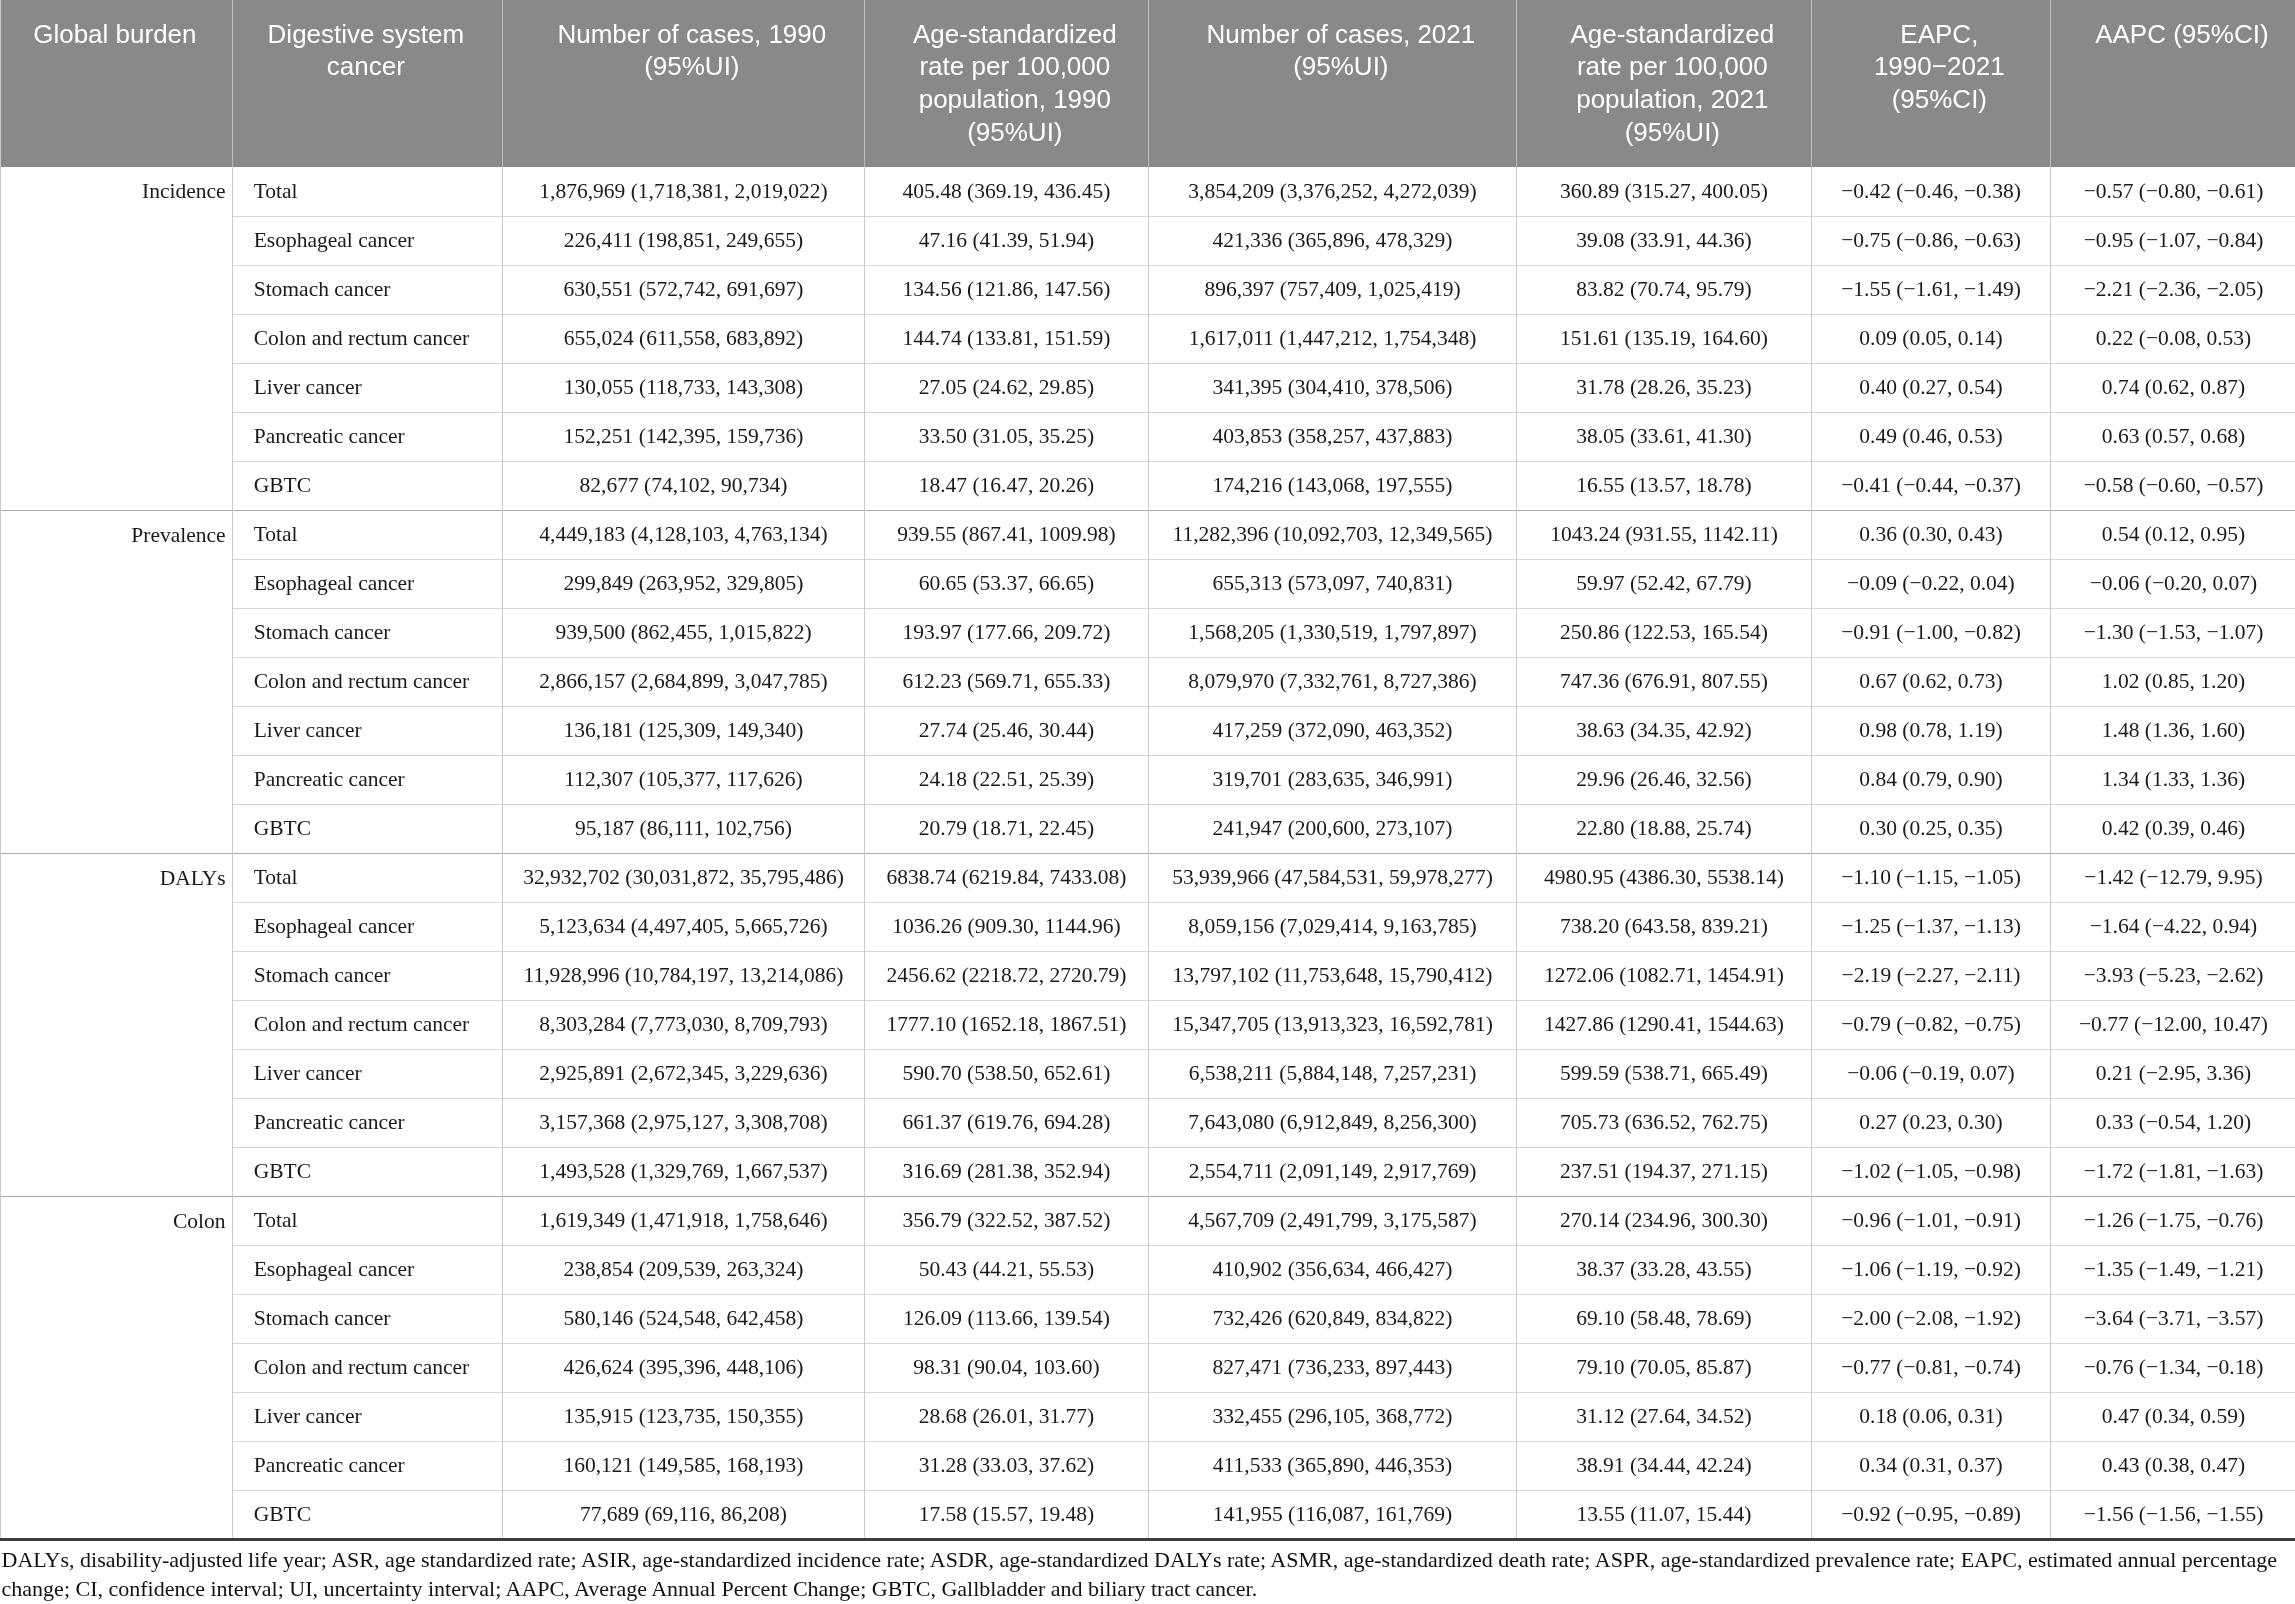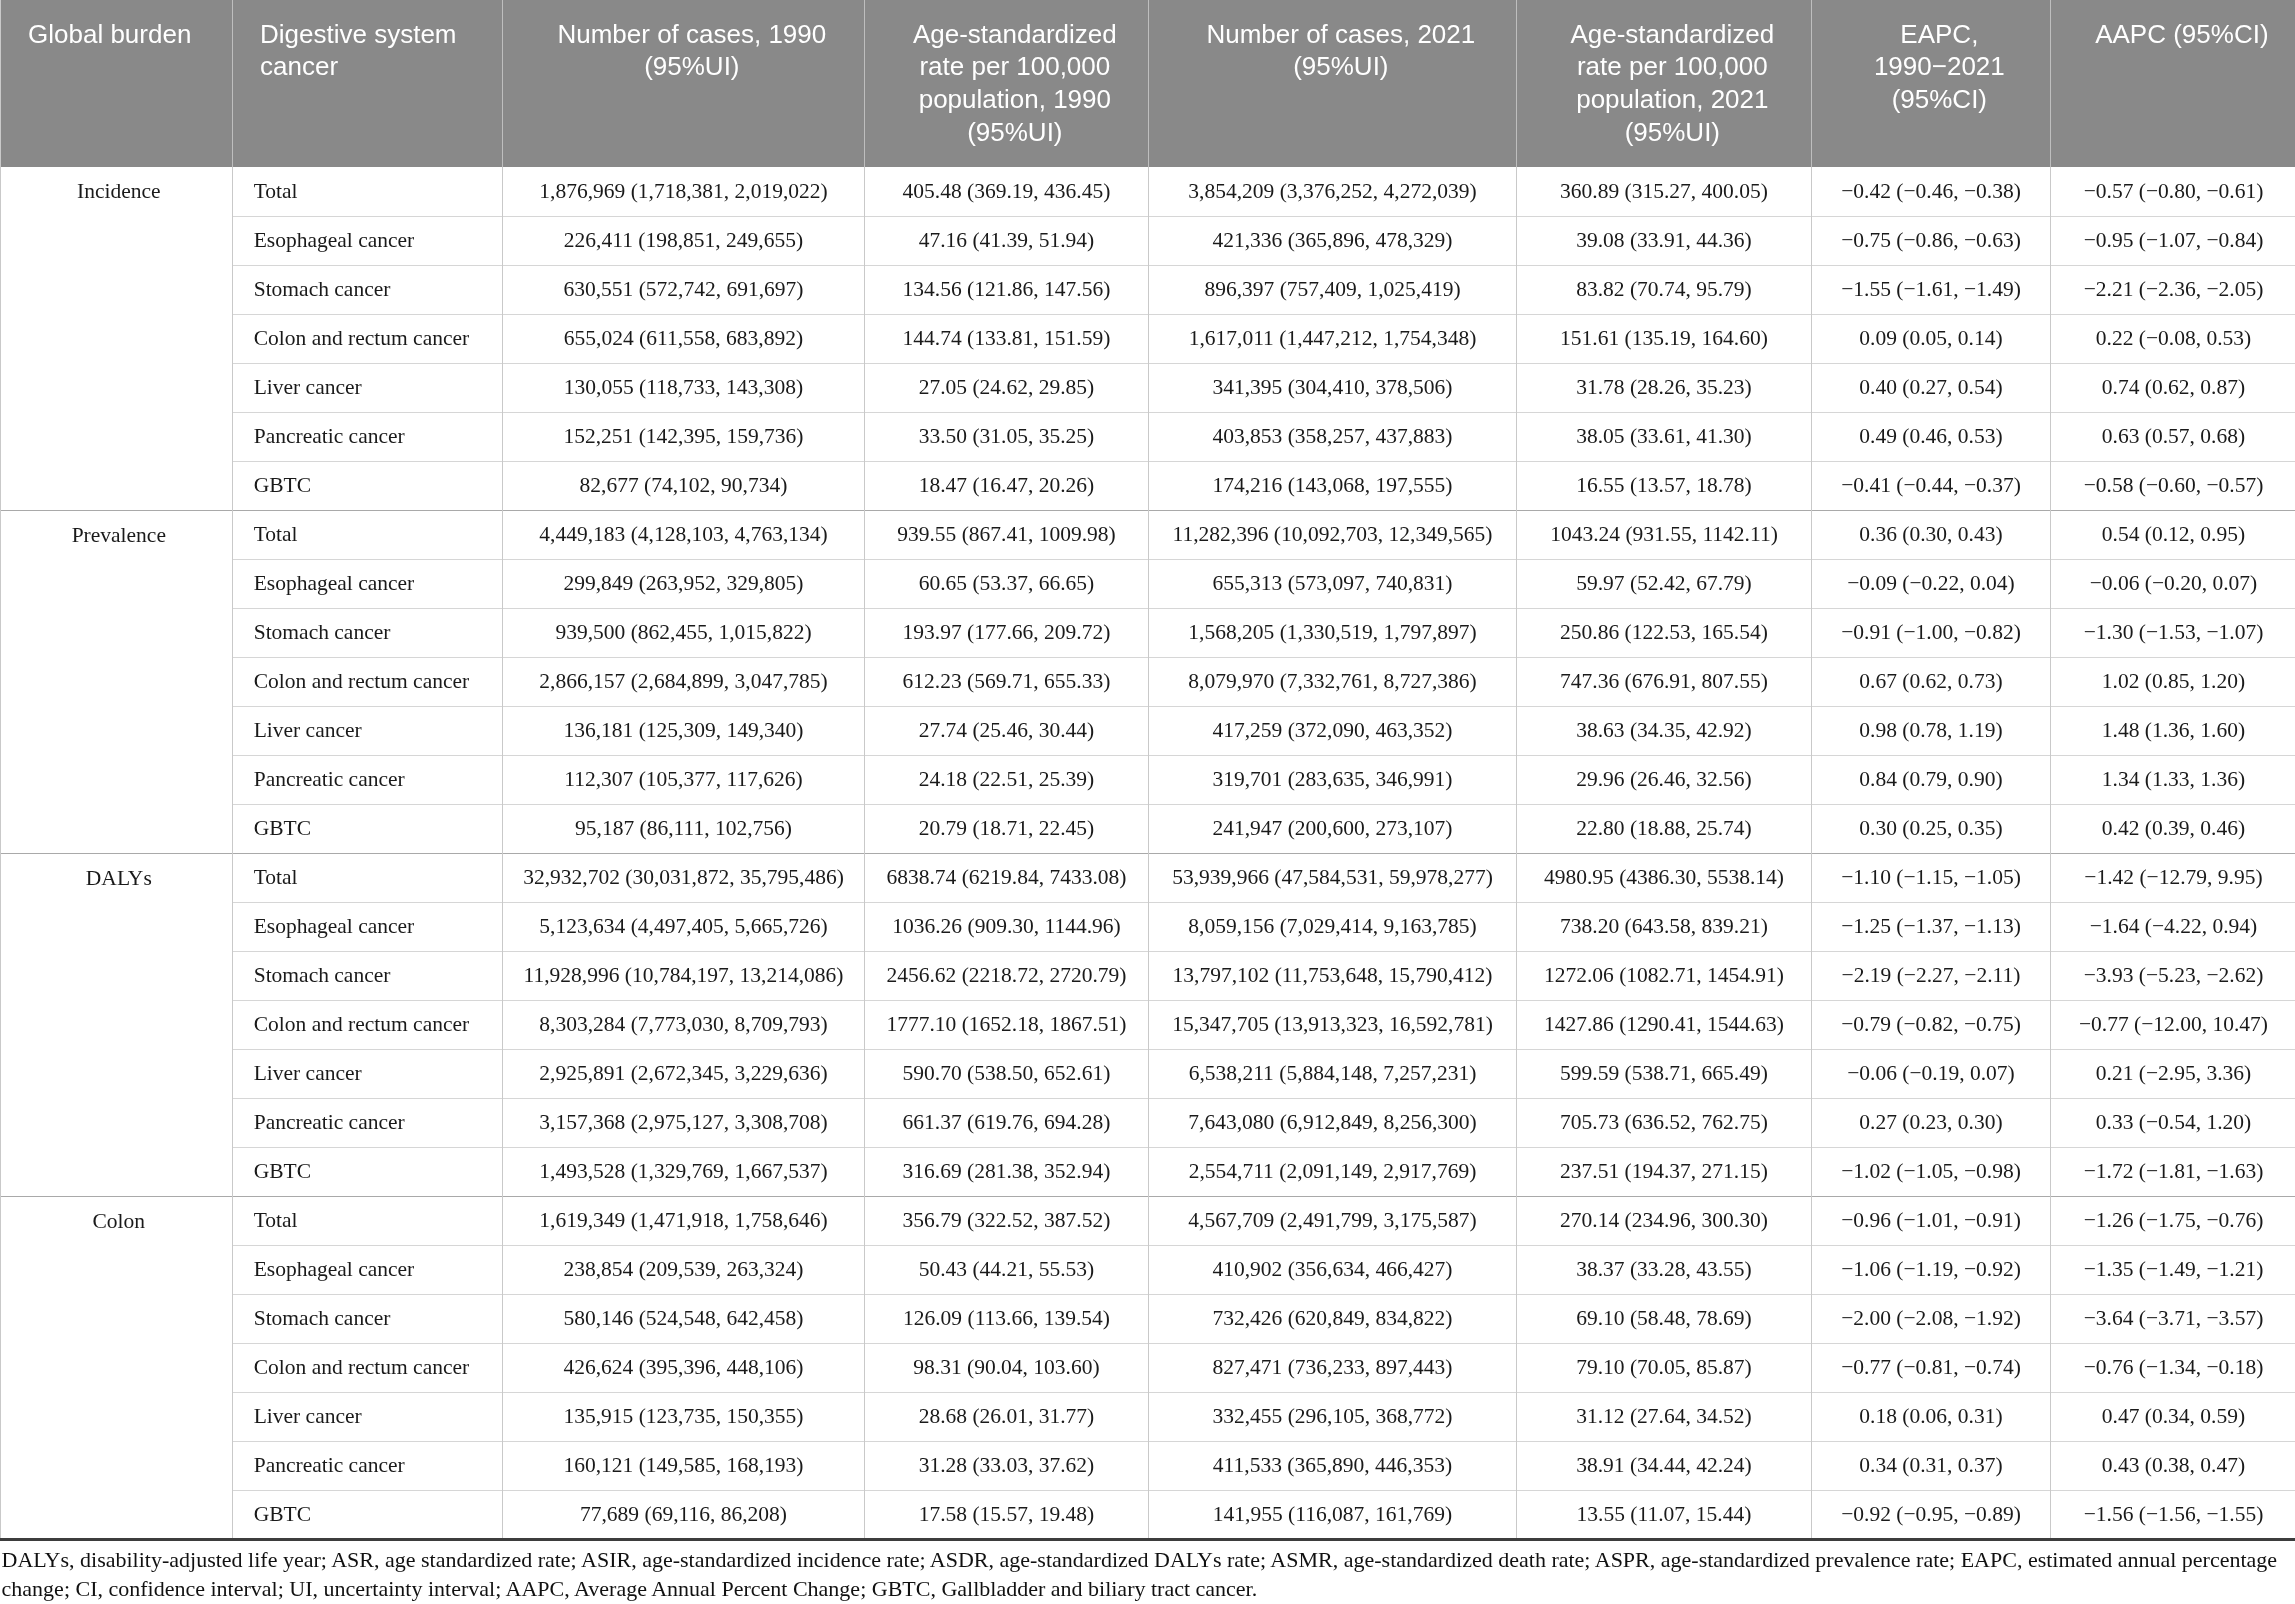--- a/index.html
+++ b/index.html
@@ -30,39 +30,39 @@
     font-family: "Liberation Sans", sans-serif;
     font-weight: 400;
     font-size: 26px;
     line-height: 1.26;
     vertical-align: top;
     height: 167px;
     box-sizing: border-box;
     padding: 17.5px 14.3px 0 14.3px;
   }
   thead th + th { border-left: 1.6px solid rgba(255,255,255,0.45); margin-top: 48px; }
-  thead th.h-left   { text-align: left;  padding-left: 27px; }
+  thead th.h-left   { text-align: center;  padding-left: 11px; }
   thead th.h-center { text-align: center; padding-left: 31px; }
 
   tbody td {
     font-size: 21.5px;
     height: 49px;
     box-sizing: border-box;
     border-left: 1.6px solid #c9c9c9;
     border-right: 1.6px solid #c9c9c9;
     border-top: 1.6px solid #d6d6d6;
     vertical-align: middle;
     padding: 0 4px;
   }
   tbody tr.section-start td { border-top: 1.6px solid #a9a9a9; }
   tbody tr.section-start.first-section td { border-top: none; }
 
   td.section-label {
     vertical-align: top;
-    text-align: center;
+    text-align: right;
     padding: 12px 6.4px 0 11px;
   }
   td.cancer-name {
     text-align: left;
     padding-left: 20.7px;
     white-space: nowrap;
   }
   td.num {
     text-align: center;
     white-space: nowrap;

